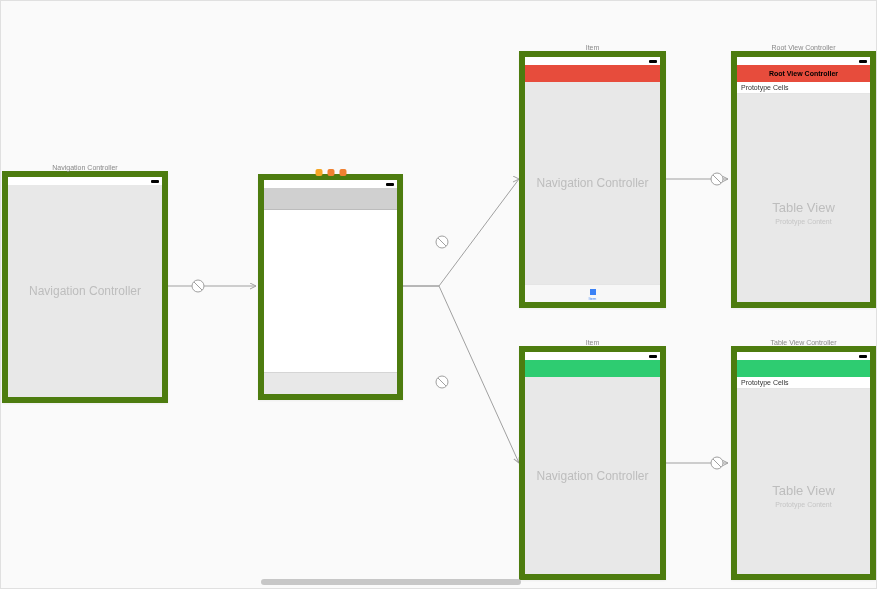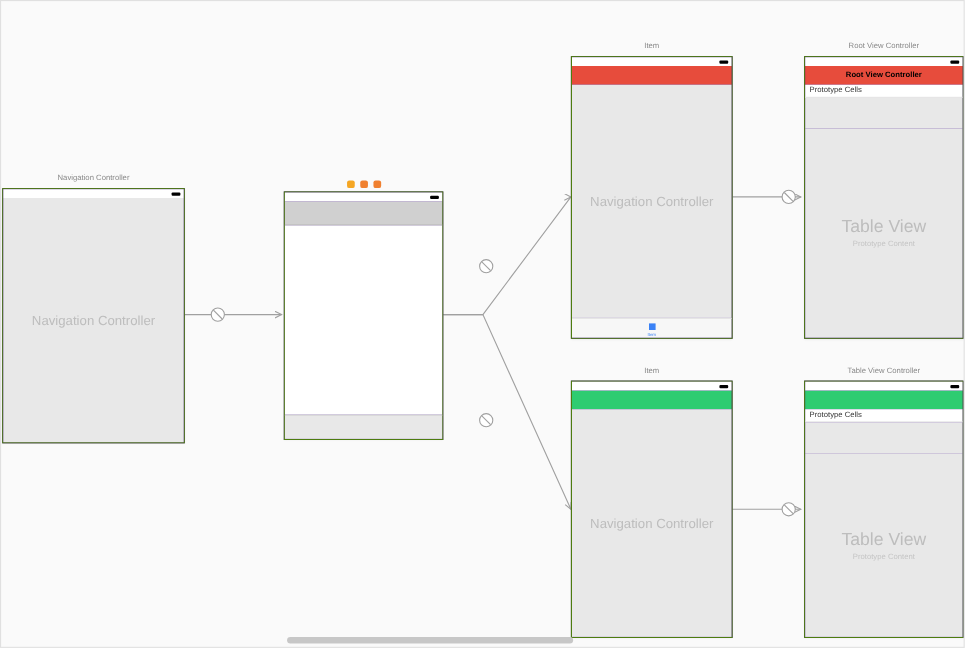--- a/index.html
+++ b/index.html
@@ -11,22 +11,22 @@
     position: relative;
     overflow: hidden;
     border: 1px solid #e0e0e0;
   }
   .canvas {
     position: absolute;
     inset: 0;
   }
   .scene {
     position: absolute;
-    background: #4c1d95;
-    border: 1px solid #4d7c0f;
+    background: #fef9c3;
+    border: 6px solid #4d7c0f;
     box-shadow: 0 1px 2px rgba(0,0,0,0.05);
   }
   .scene-title {
     position: absolute;
     top: -13px;
     left: 0;
     right: 0;
     text-align: center;
     font-size: 7px;
     color: #888;
@@ -98,21 +98,21 @@
   }
   .table-body {
     flex: 1;
     background: #e8e8e8;
     display: flex;
     flex-direction: column;
     align-items: center;
     justify-content: center;
   }
   .table-view-label {
-    font-size: 16px; color: #bdbdbd; font-weight: 400;
+    font-size: 13px; color: #bdbdbd; font-weight: 400;
   }
   .table-sub-label {
     font-size: 7px; color: #c5c5c5; margin-top: 3px;
   }
   .proto-cells {
     background: #fff;
     font-size: 7px;
     color: #333;
     padding: 2px 4px;
     border-bottom: 1px solid #e5e5e5;

